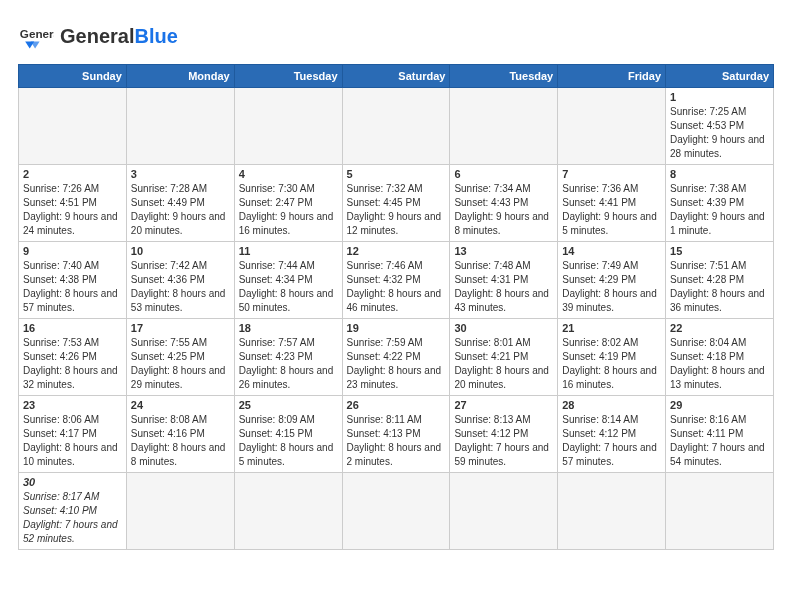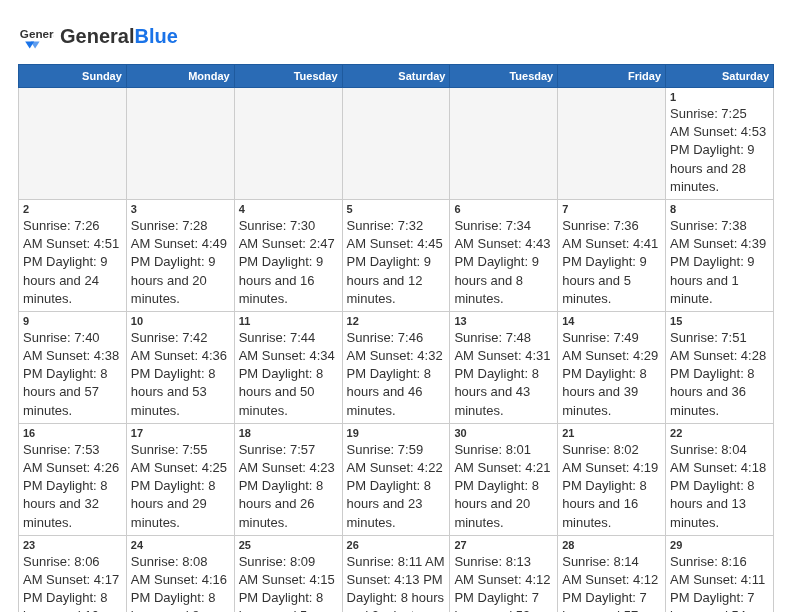--- a/index.html
+++ b/index.html
@@ -70,21 +70,21 @@
       background: #f5f5f5;
     }
     .day-number {
       font-size: 11px;
       font-weight: bold;
       color: #333;
       display: block;
       margin-bottom: 2px;
     }
     .day-info {
-      font-size: 13px;
+      font-size: 10px;
       color: #333;
       line-height: 1.4;
     }
     .last-row td {
       height: 60px;
       font-style: italic;
     }
   </style>
 </head>
 <body>

